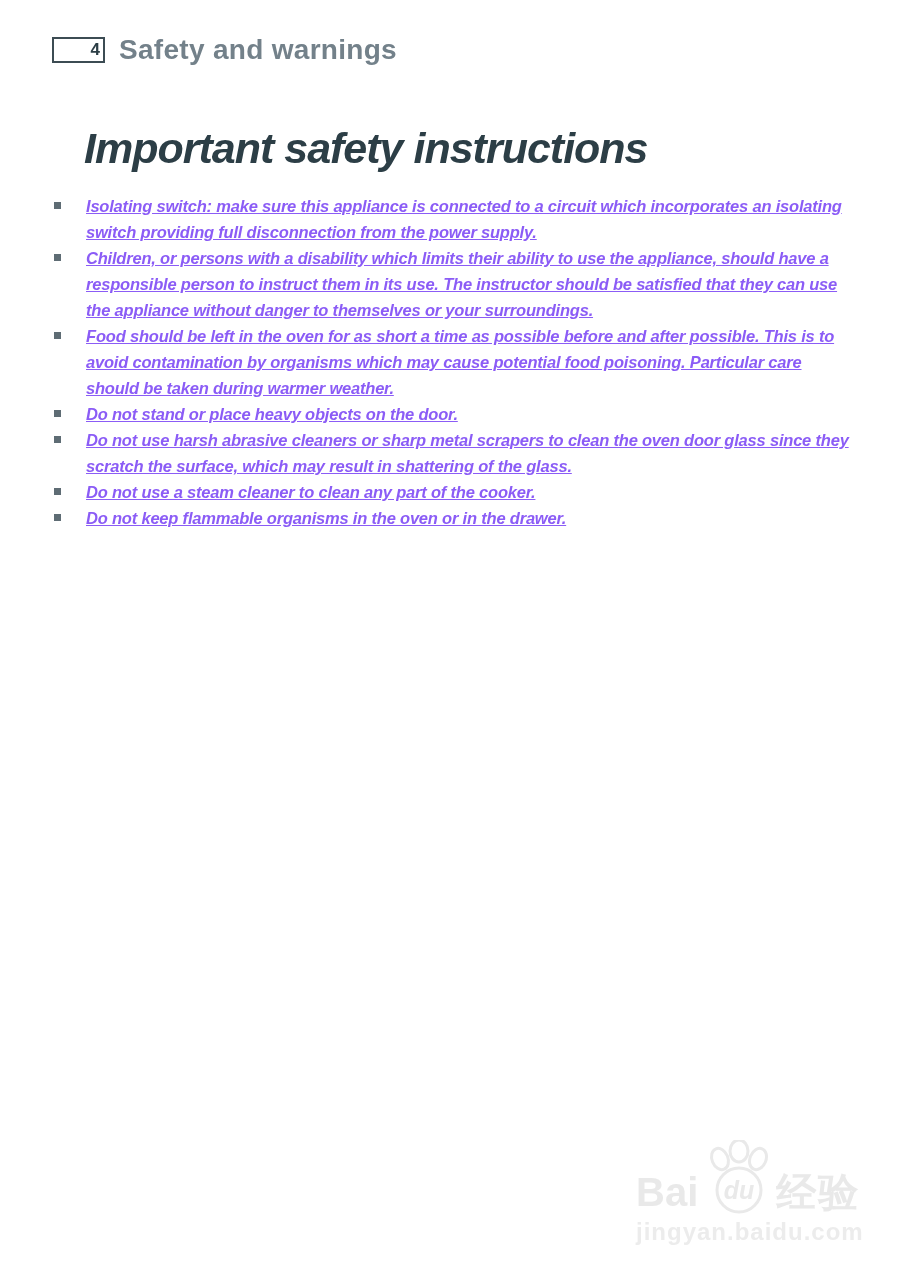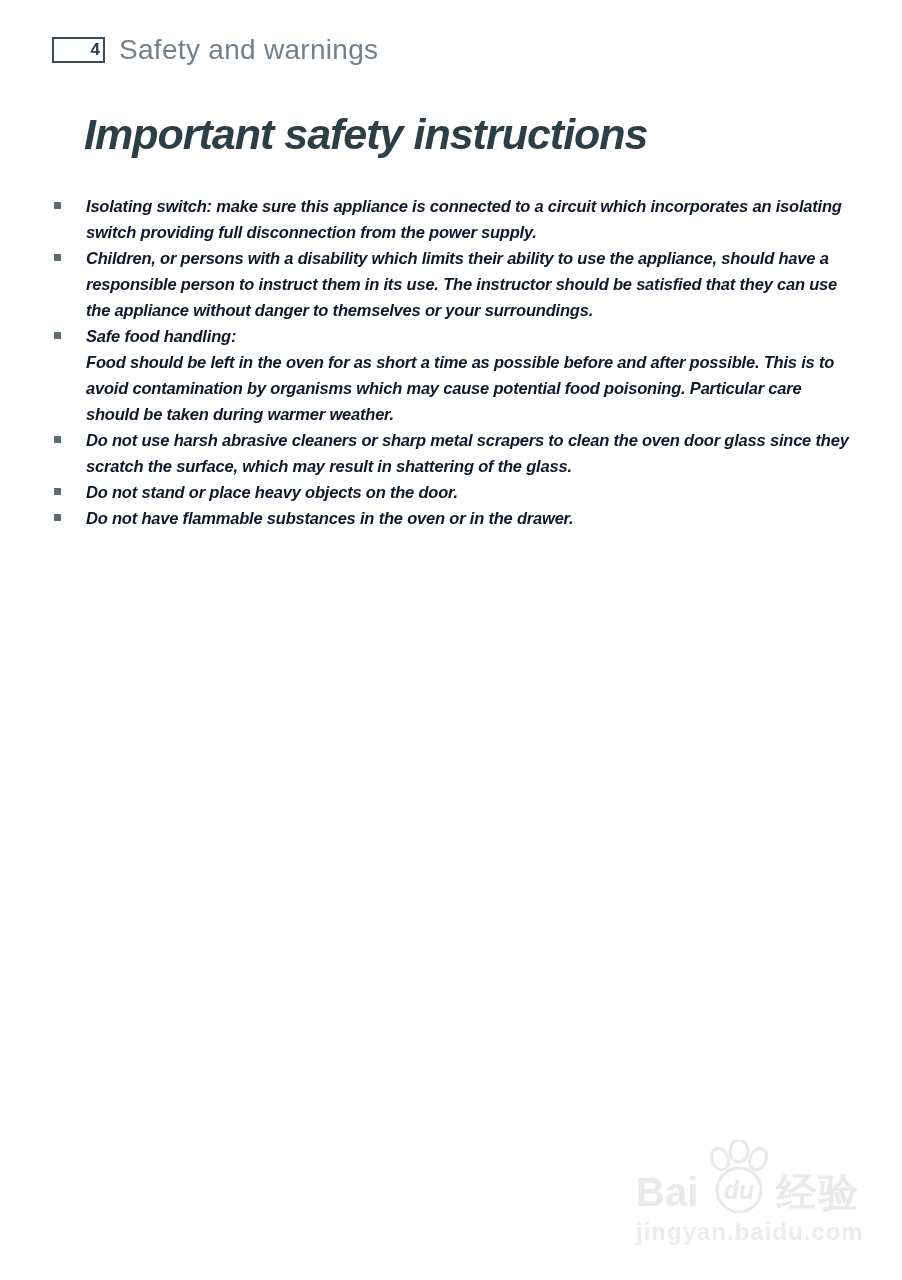--- a/index.html
+++ b/index.html
@@ -32,29 +32,29 @@
     justify-content: flex-end;
     align-items: center;
     padding: 0 3px 1px 0;
     font-size: 17px;
     font-weight: bold;
     color: #2c3e46;
     box-sizing: content-box;
   }
   .section-title {
     font-size: 28px;
-    font-weight: normal;
+    font-weight: bold;
     color: #73818a;
     letter-spacing: 0.3px;
   }
 
   
   .main-heading {
     position: absolute;
-    top: 110px;
+    top: 124px;
     left: 84px;
     font-size: 43px;
     font-style: italic;
     font-weight: bold;
     color: #2c3e46;
     letter-spacing: -1px;
   }
 
   
   .safety-list {
@@ -62,22 +62,23 @@
     top: 193px;
     left: 52px;
     width: 800px;
     margin: 0;
     padding: 0;
     list-style: none;
     font-size: 16.5px;
     line-height: 26px;
     font-style: italic;
     font-weight: bold;
-    color: #0f172a;
+    color: #8b5cf6;
     letter-spacing: -0.2px;
+    text-decoration: underline;
   }
   .safety-list li {
     position: relative;
     padding-left: 34px;
   }
   .safety-list li .marker {
     position: absolute;
     left: 2px;
     top: 9px;
     width: 7px;
@@ -135,34 +136,37 @@
   <li>
     <span class="marker"></span>
     <p>Isolating switch: make sure this appliance is connected to a circuit which incorporates an isolating switch providing full disconnection from the power supply.</p>
   </li>
   <li>
     <span class="marker"></span>
     <p>Children, or persons with a disability which limits their ability to use the appliance, should have a responsible person to instruct them in its use. The instructor should be satisfied that they can use the appliance without danger to themselves or your surroundings.</p>
   </li>
   <li>
     <span class="marker"></span>
-    <p>Safe food handling:</p>
     <p>Food should be left in the oven for as short a time as possible before and after possible. This is to avoid contamination by organisms which may cause potential food poisoning. Particular care should be taken during warmer weather.</p>
+  </li>
+  <li>
+    <span class="marker"></span>
+    <p>Do not stand or place heavy objects on the door.</p>
   </li>
   <li>
     <span class="marker"></span>
     <p>Do not use harsh abrasive cleaners or sharp metal scrapers to clean the oven door glass since they scratch the surface, which may result in shattering of the glass.</p>
   </li>
   <li>
     <span class="marker"></span>
-    <p>Do not stand or place heavy objects on the door.</p>
+    <p>Do not use a steam cleaner to clean any part of the cooker.</p>
   </li>
   <li>
     <span class="marker"></span>
-    <p>Do not have flammable substances in the oven or in the drawer.</p>
+    <p>Do not keep flammable organisms in the oven or in the drawer.</p>
   </li>
 </ul>
 
 <div class="watermark">
   <div class="wm-brand-row">
     <span class="wm-bai">Bai</span>
     <svg class="wm-paw" width="74" height="76" viewBox="0 0 74 76">
       <g fill="#ffffff" stroke="#e9e9e9" stroke-width="3">
         <ellipse cx="20" cy="19" rx="8" ry="11" transform="rotate(-22 20 19)"></ellipse>
         <ellipse cx="39" cy="11" rx="9" ry="11"></ellipse>

